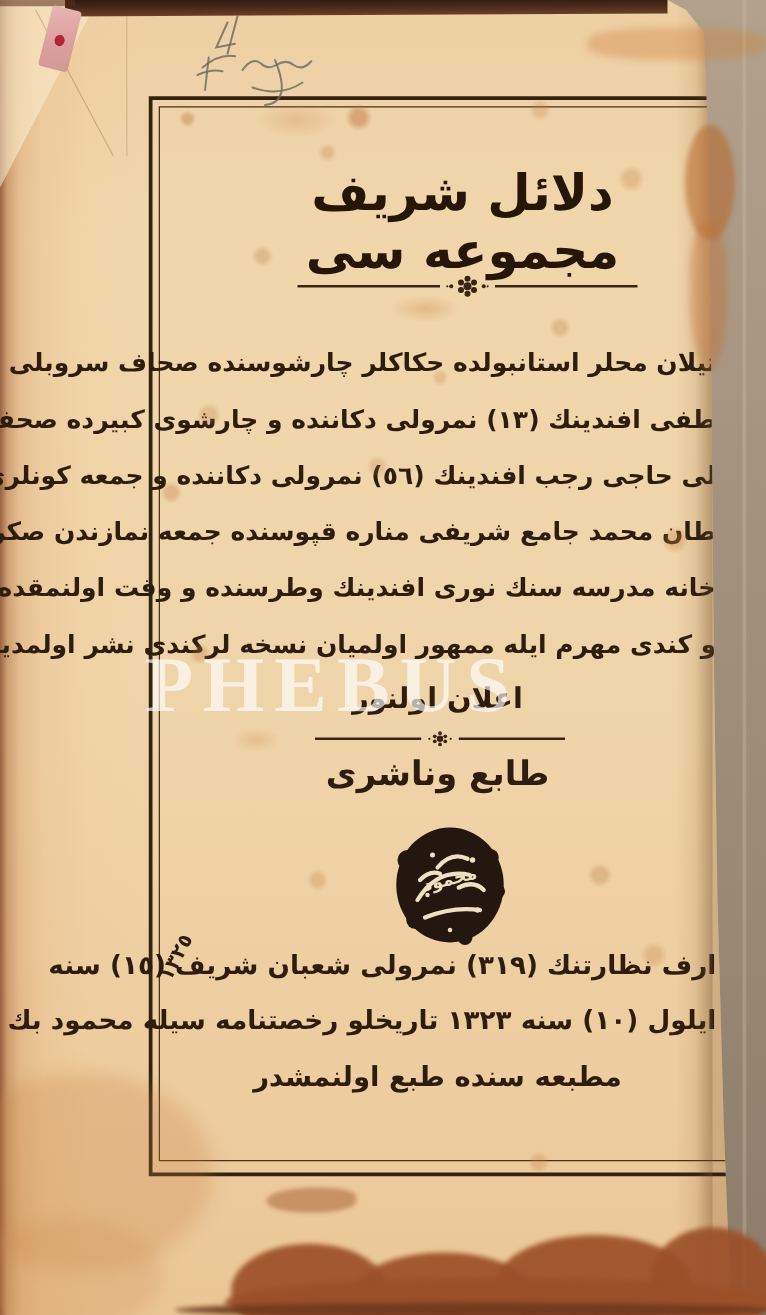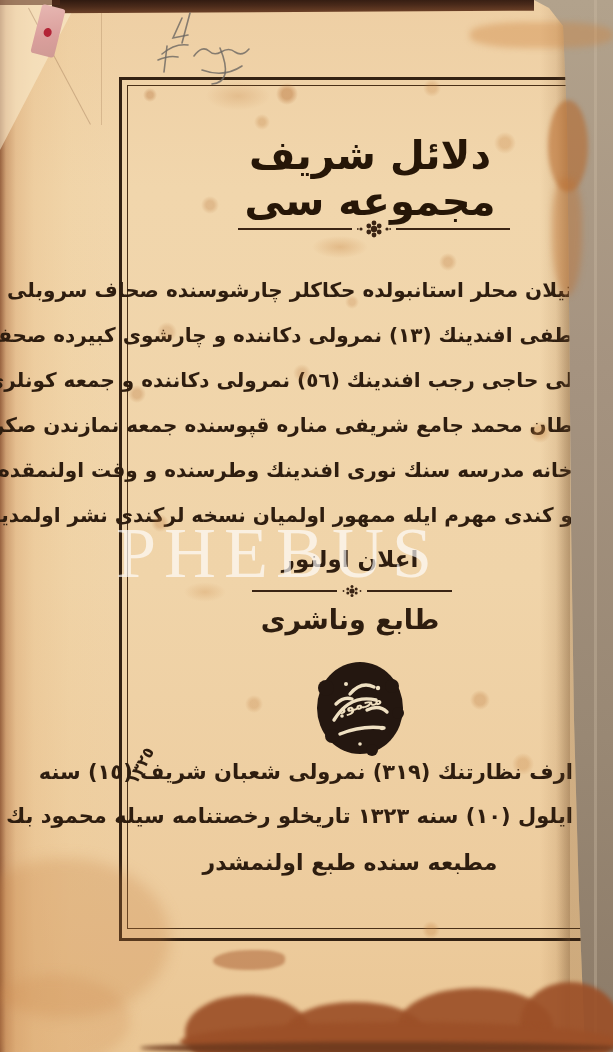--- a/index.html
+++ b/index.html
@@ -47,21 +47,21 @@
   .year-slant{position:absolute;left:121px;top:756px;font-size:16px;font-weight:bold;color:#2e1d0f;
     transform:rotate(-62deg);direction:rtl;}
 
   
   .seal{position:absolute;left:312px;top:658px;width:96px;height:100px;}
   .seal-text{position:absolute;left:18px;top:38px;width:60px;color:#f0e0c0;font-size:14px;font-weight:bold;
     text-align:center;transform:rotate(-14deg);direction:rtl;}
 
   
   .watermark{position:absolute;left:116px;top:512px;font-family:"Liberation Serif","DejaVu Serif",serif;
-    font-size:72px;font-weight:400;letter-spacing:8px;color:rgba(255,255,255,.66);z-index:60;}
+    font-size:63px;font-weight:700;letter-spacing:8px;color:rgba(255,255,255,.66);z-index:60;}
 
   
   .pencil{position:absolute;left:150px;top:8px;z-index:20;}
 
   
   .top-strip{position:absolute;left:52px;top:-4px;width:482px;height:16px;
     background:linear-gradient(180deg,#24130c,#4a2a1a 60%,#6b4027);transform:rotate(-.3deg);z-index:15;}
   .top-strip2{position:absolute;left:0;top:0;width:60px;height:5px;background:rgba(90,45,28,.55);z-index:15;}
   .sticker{position:absolute;left:36px;top:6px;width:24px;height:50px;background:linear-gradient(160deg,#e7b7b2,#dA9f9c 60%,#cf9a94);
     transform:rotate(14deg);border-radius:3px;z-index:16;}

